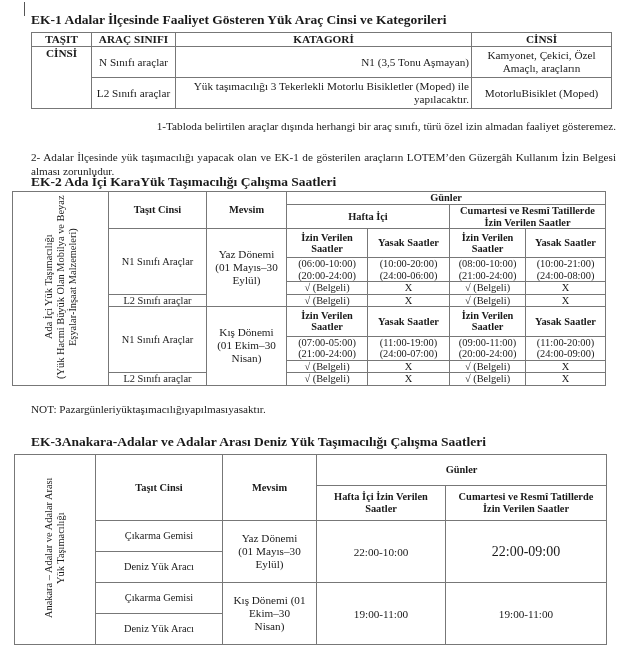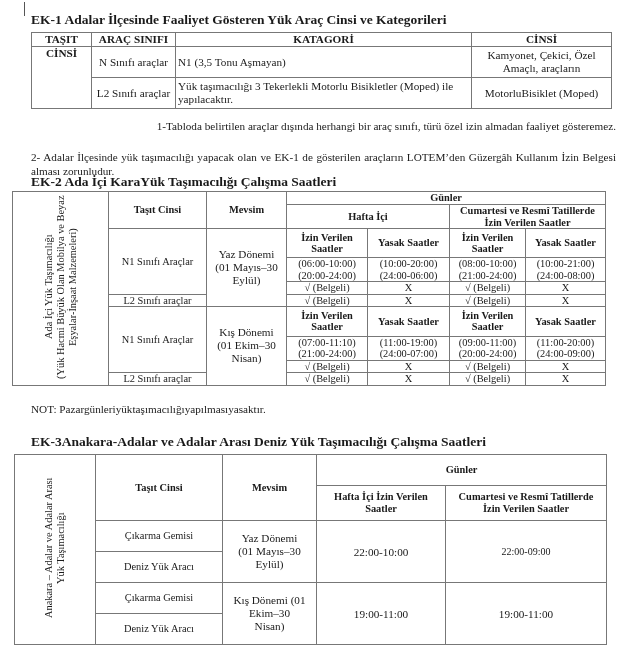--- a/index.html
+++ b/index.html
@@ -8,21 +8,21 @@
   .abs { position:absolute; }
   .h { font-weight:bold; font-size:13.5px; white-space:nowrap; }
   .p { font-size:11.2px; line-height:14px; }
   table { border-collapse:collapse; position:absolute; table-layout:fixed; }
   td, th { border:1px solid #777; padding:0 2px; text-align:center; vertical-align:middle; font-weight:normal; }
   .b { font-weight:bold; }
   .t1 td, .t1 th { font-size:11.2px; line-height:13px; }
   .t2 td, .t2 th { font-size:10.4px; line-height:11.5px; }
   .t3 td, .t3 th { font-size:10.4px; line-height:12px; }
   .vert { writing-mode:vertical-rl; transform:rotate(180deg); display:inline-block; }
-  .left { text-align:left; }
+  .left { text-align:right; }
   .mark { position:absolute; color:#444; font-family:"Liberation Sans", sans-serif; }
 </style>
 </head>
 <body>
 
 <div class="mark" style="left:24px;top:2px;width:1px;height:14px;background:#555;"></div>
 
 <div class="abs h" style="left:31px;top:12px;text-align:center;">EK-1 Adalar İlçesinde Faaliyet Gösteren Yük Araç Cinsi ve Kategorileri</div>
 <table class="t1" style="left:31px;top:16px;width:580px;margin-top:16px;">
   <colgroup>
@@ -113,21 +113,21 @@
 
   <tr style="height:24px">
     <td rowspan="3">N1 Sınıfı Araçlar</td>
     <td rowspan="4" style="font-size:11.2px;line-height:13px;padding:0 8px;">Kış Dönemi (01 Ekim–30 Nisan)</td>
     <td class="b">İzin Verilen Saatler</td>
     <td class="b">Yasak Saatler</td>
     <td class="b">İzin Verilen Saatler</td>
     <td class="b">Yasak Saatler</td>
   </tr>
   <tr style="height:24px">
-    <td><span>(07:00-11:10)</span><br><span>(21:00-24:00)</span></td>
+    <td><span>(07:00-05:00)</span><br><span>(21:00-24:00)</span></td>
     <td><span>(11:00-19:00)</span><br><span>(24:00-07:00)</span></td>
     <td><span>(09:00-11:00)</span><br><span>(20:00-24:00)</span></td>
     <td><span>(11:00-20:00)</span><br><span>(24:00-09:00)</span></td>
   </tr>
   <tr style="height:12px">
     <td>√ (Belgeli)</td>
     <td>X</td>
     <td>√ (Belgeli)</td>
     <td>X</td>
   </tr>
@@ -165,21 +165,21 @@
     <td colspan="2" class="b">Günler</td>
   </tr>
   <tr style="height:35px">
     <td class="b" style="padding:0 14px;">Hafta İçi İzin Verilen Saatler</td>
     <td class="b" style="padding:0 4px;">Cumartesi ve Resmî Tatillerde İzin Verilen Saatler</td>
   </tr>
   <tr style="height:31px">
     <td>Çıkarma Gemisi</td>
     <td rowspan="2" style="font-size:11.2px;line-height:13px;padding:0 10px;">Yaz Dönemi (01 Mayıs–30 Eylül)</td>
     <td rowspan="2" style="font-size:11.2px;">22:00-10:00</td>
-    <td rowspan="2" style="font-size:10px;">22:00-09:00</td>
+    <td rowspan="2" style="font-size:14px;">22:00-09:00</td>
   </tr>
   <tr style="height:31px">
     <td>Deniz Yük Aracı</td>
   </tr>
   <tr style="height:31px">
     <td>Çıkarma Gemisi</td>
     <td rowspan="2" style="font-size:11.2px;line-height:13px;padding:0 10px;">Kış Dönemi (01 Ekim–30 Nisan)</td>
     <td rowspan="2" style="font-size:11.2px;">19:00-11:00</td>
     <td rowspan="2" style="font-size:11.2px;">19:00-11:00</td>
   </tr>

